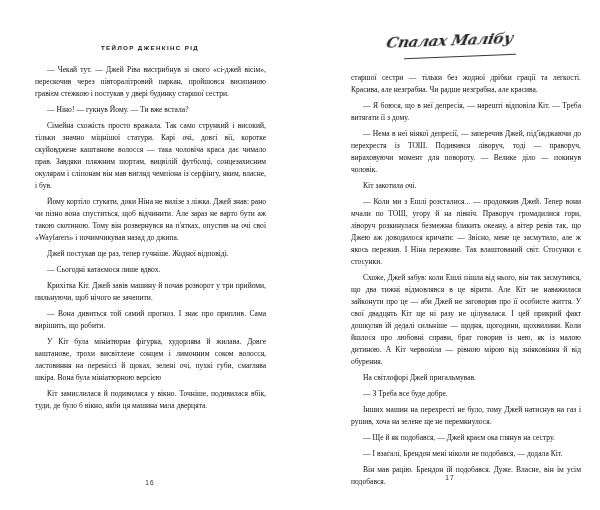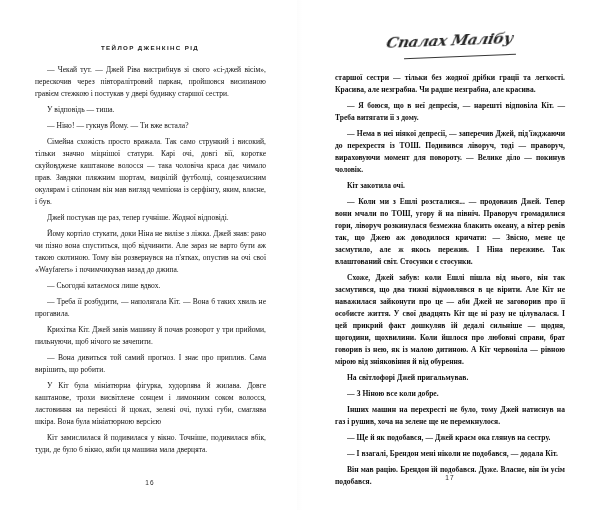--- a/index.html
+++ b/index.html
@@ -93,23 +93,22 @@
     width: 239px;
     font-size: 7.55px;
     line-height: 12.0px;
     text-align: justify;
     text-justify: inter-word;
     color: #101010;
     word-spacing: 0.1px;
   }
   .page-right .text-block {
     top: 68px;
-    left: 31px;
+    left: 47px;
     width: 238px;
-    font-weight: bold;
   }
 
   .text-block p {
     margin: 4px;
     text-indent: 12px;
   }
   .text-block p.no-indent {
     text-indent: 0;
   }
   .text-block p.dialogue {
@@ -145,27 +144,25 @@
 
 <div id="book-spread">
 
   <div class="page page-left">
     <div class="page-inner">
 
       <div class="running-head">ТЕЙЛОР ДЖЕНКІНС РІД</div>
 
       <div class="text-block">
         <p class="dialogue">— Чекай тут. — Джей Ріва вистрибнув зі свого «сі-джей вісім», перескочив через півторалітровий паркан, пройшовся висипаною гравієм стежкою і постукав у двері будинку старшої сестри.</p>
-        <p>У відповідь — тиша.</p>
         <p class="dialogue">— Ніно! — гукнув Йому. — Ти вже встала?</p>
         <p>Сімейна схожість просто вражала. Так само стрункий і високий, тільки значно міцнішої статури. Карі очі, довгі вії, коротке скуйовджене каштанове волосся — така чоловіча краса дає чимало прав. Завдяки пляжним шортам, вицвілій футболці, сонцезахисним окулярам і сліпонам він мав вигляд чемпіона із серфінгу, яким, власне, і був.</p>
+        <p>Йому кортіло стукати, доки Ніна не вилізе з ліжка. Джей знав: рано чи пізно вона спуститься, щоб відчинити. Але зараз не варто бути аж такою скотиною. Тому він розвернувся на п'ятках, опустив на очі свої «Wayfarers» і почимчикував назад до джипа.</p>
         <p>Джей постукав ще раз, тепер гучніше. Жодної відповіді.</p>
-        <p>Йому кортіло стукати, доки Ніна не вилізе з ліжка. Джей знав: рано чи пізно вона спуститься, щоб відчинити. Але зараз не варто бути аж такою скотиною. Тому він розвернувся на п'ятках, опустив на очі свої «Wayfarers» і почимчикував назад до джипа.</p>
         <p class="dialogue">— Сьогодні катаємося лише вдвох.</p>
-        <p class="dialogue">— Треба її розбудити, — наполягала Кіт. — Вона б таких хвиль не прогавила.</p>
         <p>Крихітка Кіт. Джей завів машину й почав розворот у три прийоми, пильнуючи, щоб нічого не зачепити.</p>
         <p class="dialogue">— Вона дивиться той самий прогноз. І знає про приплив. Сама вирішить, що робити.</p>
         <p>У Кіт була мініатюрна фігурка, худорлява й жилава. Довге каштанове, трохи висвітлене сонцем і лимонним соком волосся, ластовиння на переніссі й щоках, зелені очі, пухкі губи, смаглява шкіра. Вона була мініатюрною версією</p>
         <p>Кіт замислилася й подивилася у вікно. Точніше, подивилася вбік, туди, де було б вікно, якби ця машина мала дверцята.</p>
       </div>
 
       <div class="folio">16</div>
     </div>
   </div>
 
@@ -178,21 +175,21 @@
       </div>
 
       <div class="text-block">
         <p class="no-indent">старшої сестри — тільки без жодної дрібки грації та легкості. Красива, але незграбна. Чи радше незграбна, але красива.</p>
         <p class="dialogue">— Я боюся, що в неї депресія, — нарешті відповіла Кіт. — Треба витягати її з дому.</p>
         <p class="dialogue">— Нема в неї ніякої депресії, — заперечив Джей, під'їжджаючи до перехрестя із ТОШ. Подивився ліворуч, тоді — праворуч, вираховуючи момент для повороту. — Велике діло — покинув чоловік.</p>
         <p>Кіт закотила очі.</p>
         <p class="dialogue">— Коли ми з Ешлі розсталися... — продовжив Джей. Тепер вони мчали по ТОШ, угору й на північ. Праворуч громадилися гори, ліворуч розкинулася безмежна блакить океану, а вітер ревів так, що Джею аж доводилося кричати: — Звісно, мене це засмутило, але ж якось пережив. І Ніна переживе. Так влаштований світ. Стосунки є стосунки.</p>
         <p>Схоже, Джей забув: коли Ешлі пішла від нього, він так засмутився, що два тижні відмовлявся в це вірити. Але Кіт не наважилася зайконути про це — аби Джей не заговорив про її особисте життя. У свої двадцять Кіт ще ні разу не цілувалася. І цей прикрий факт дошкуляв їй дедалі сильніше — щодня, щогодини, щохвилини. Коли йшлося про любовні справи, брат говорив із нею, як із малою дитиною. А Кіт червоніла — рівною мірою від зніяковіння й від обурення.</p>
         <p>На світлофорі Джей пригальмував.</p>
-        <p class="dialogue">— З Ніною все коли добре.</p>
+        <p class="dialogue">— З Треба все буде добре.</p>
         <p>Інших машин на перехресті не було, тому Джей натиснув на газ і рушив, хоча на зелене ще не перемкнулося.</p>
         <p class="dialogue">— Ще й як подобався, — Джей краєм ока глянув на сестру.</p>
         <p class="dialogue">— І взагалі, Брендон мені ніколи не подобався, — додала Кіт.</p>
         <p>Він мав рацію. Брендон їй подобався. Дуже. Власне, він їм усім подобався.</p>
       </div>
 
       <div class="folio">17</div>
     </div>
   </div>
 

